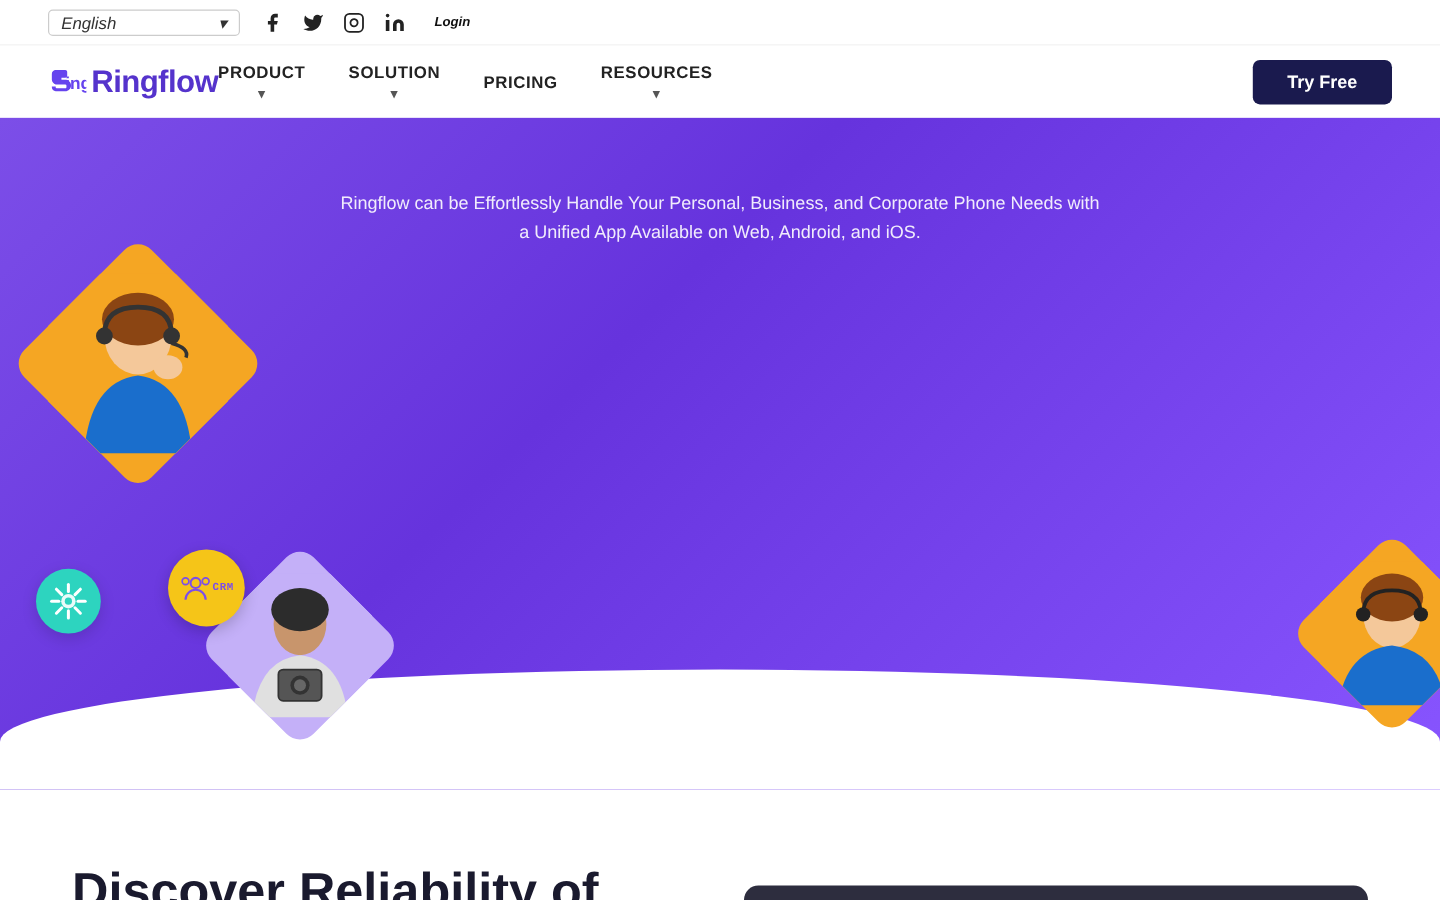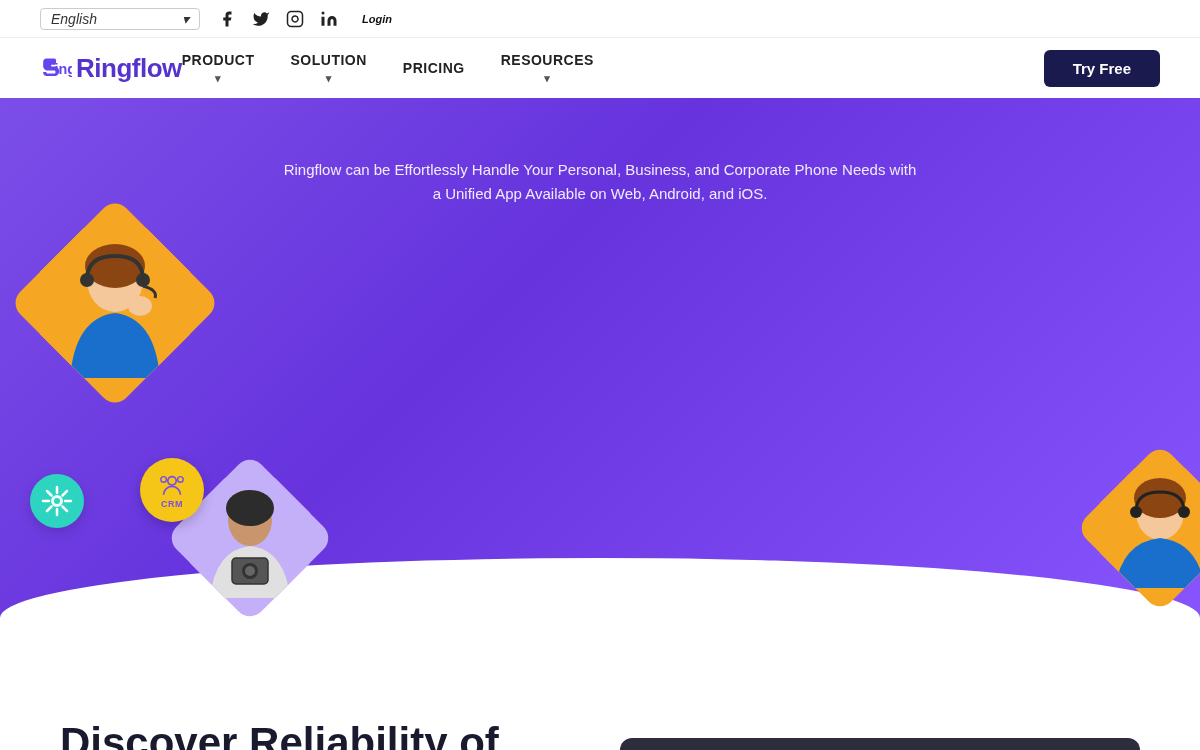--- a/index.html
+++ b/index.html
@@ -230,22 +230,23 @@
       top: 360px;
       left: 140px;
       z-index: 4;
       width: 64px;
       height: 64px;
       background: #f5c518;
       border-radius: 50%;
       display: flex;
       align-items: center;
       justify-content: center;
-      flex-direction: column;
+      flex-direction: row;
       box-shadow: 0 4px 12px rgba(0,0,0,0.2);
+      font-family: Liberation Mono, monospace;
     }
     .crm-badge-text {
       font-size: 9px;
       font-weight: 800;
       color: #7c4ee8;
       letter-spacing: 0.5px;
     }
     .crm-icon-svg {
       width: 28px;
       height: 28px;

